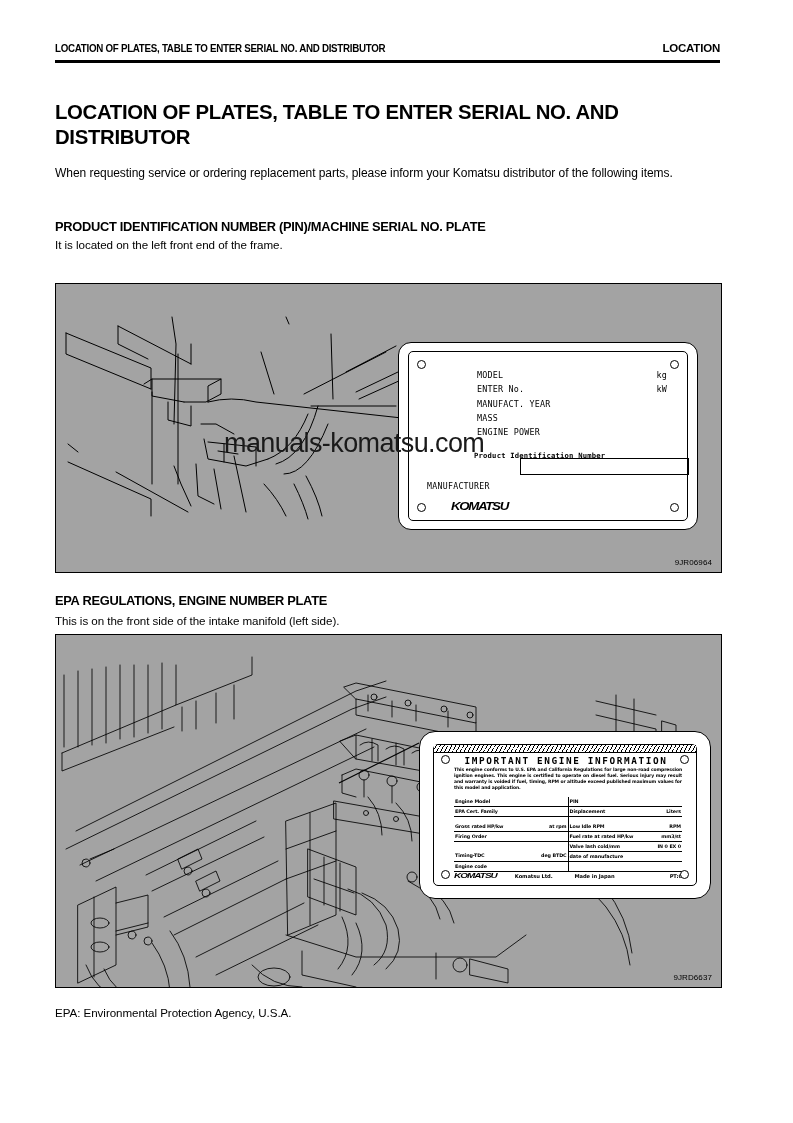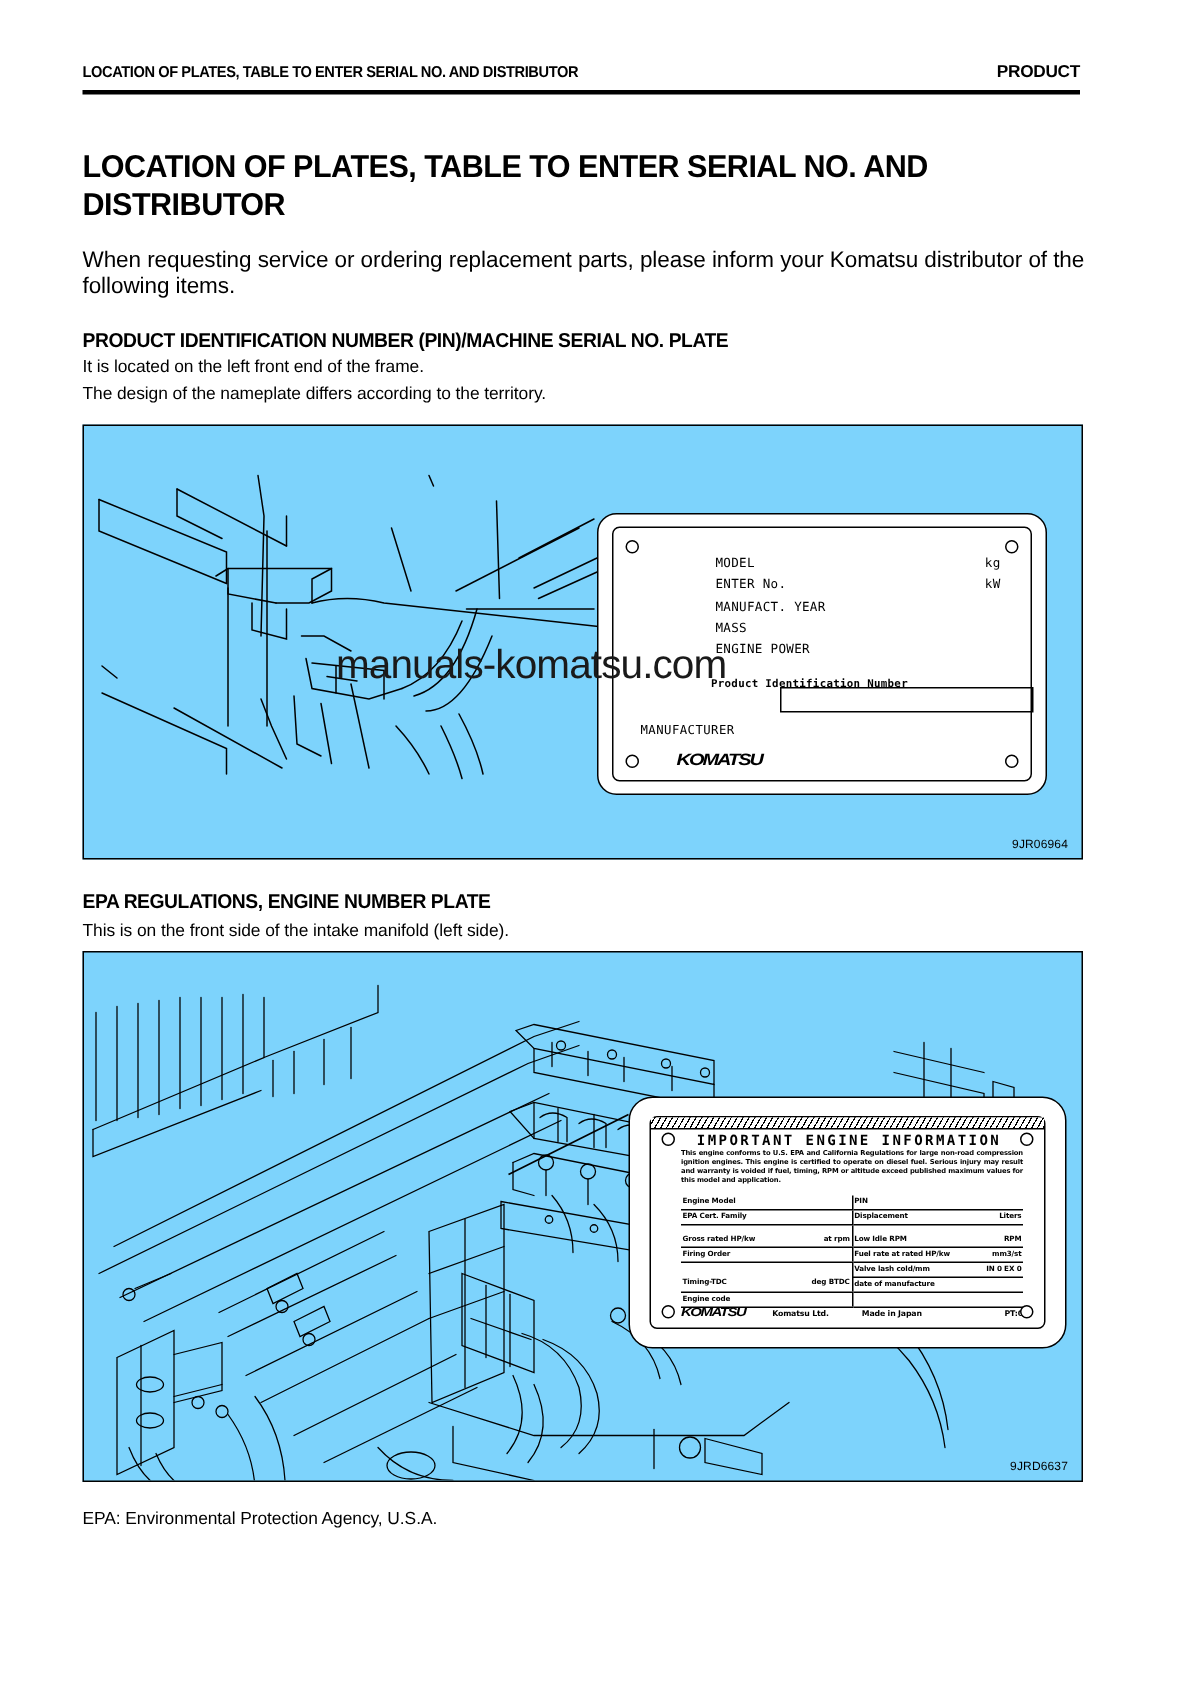--- a/index.html
+++ b/index.html
@@ -68,21 +68,21 @@
     letter-spacing: -0.35px;
     transform: scaleX(0.97);
     transform-origin: left top;
   }
 
   .intro {
     position: absolute;
     left: 55px;
     top: 165px;
     width: 668px;
-    font-size: 15px;
+    font-size: 12px;
     line-height: 17px;
     letter-spacing: -0.05px;
   }
 
   
   .sec-head {
     position: absolute;
     font-size: 13.4px;
     font-weight: bold;
     letter-spacing: -0.3px;
@@ -108,21 +108,21 @@
     left: 55px;
     top: 1006px;
     font-size: 11.6px;
     letter-spacing: -0.05px;
   }
 
   
   .figbox {
     position: absolute;
     border: 1px solid #000;
-    background: #7dd3fc;
+    background: #a3a3a3;
     overflow: hidden;
   }
   #fig1 { left: 55px; top: 283px; width: 665px; height: 288px; }
   #fig2 { left: 55px; top: 634px; width: 665px; height: 352px; }
 
   .fig-code {
     position: absolute;
     right: 9px;
     bottom: 5px;
     font-size: 8px;
@@ -369,32 +369,31 @@
     letter-spacing: -0.1px;
   }
 </style>
 </head>
 <body>
 
 <div class="page">
 
   <div class="header">
     <div class="header-left">LOCATION OF PLATES, TABLE TO ENTER SERIAL NO. AND DISTRIBUTOR</div>
-    <div class="header-right">PRODUCT</div>
+    <div class="header-right">LOCATION</div>
   </div>
   <div class="header-rule"></div>
 
   <div class="main-title">LOCATION OF PLATES, TABLE TO ENTER SERIAL NO. AND DISTRIBUTOR</div>
 
   <div class="intro">When requesting service or ordering replacement parts, please inform your Komatsu distributor of the following items.</div>
 
   <div class="sec-head" id="sec1-head">PRODUCT IDENTIFICATION NUMBER (PIN)/MACHINE SERIAL NO. PLATE</div>
   <div class="sec-body" id="sec1-body">
     <div>It is located on the left front end of the frame.</div>
-    <div>The design of the nameplate differs according to the territory.</div>
   </div>
 
   <div class="figbox" id="fig1">
 
     <svg class="fig-svg" width="665" height="288" viewBox="0 0 665 288">
       <g stroke="#000" stroke-width="1" fill="none" stroke-linecap="round">
 
         <path d="M10 49 L95 84 L95 105"></path>
         <path d="M10 49 L10 70 L95 105"></path>
         <path d="M62 42 L135 80"></path>

